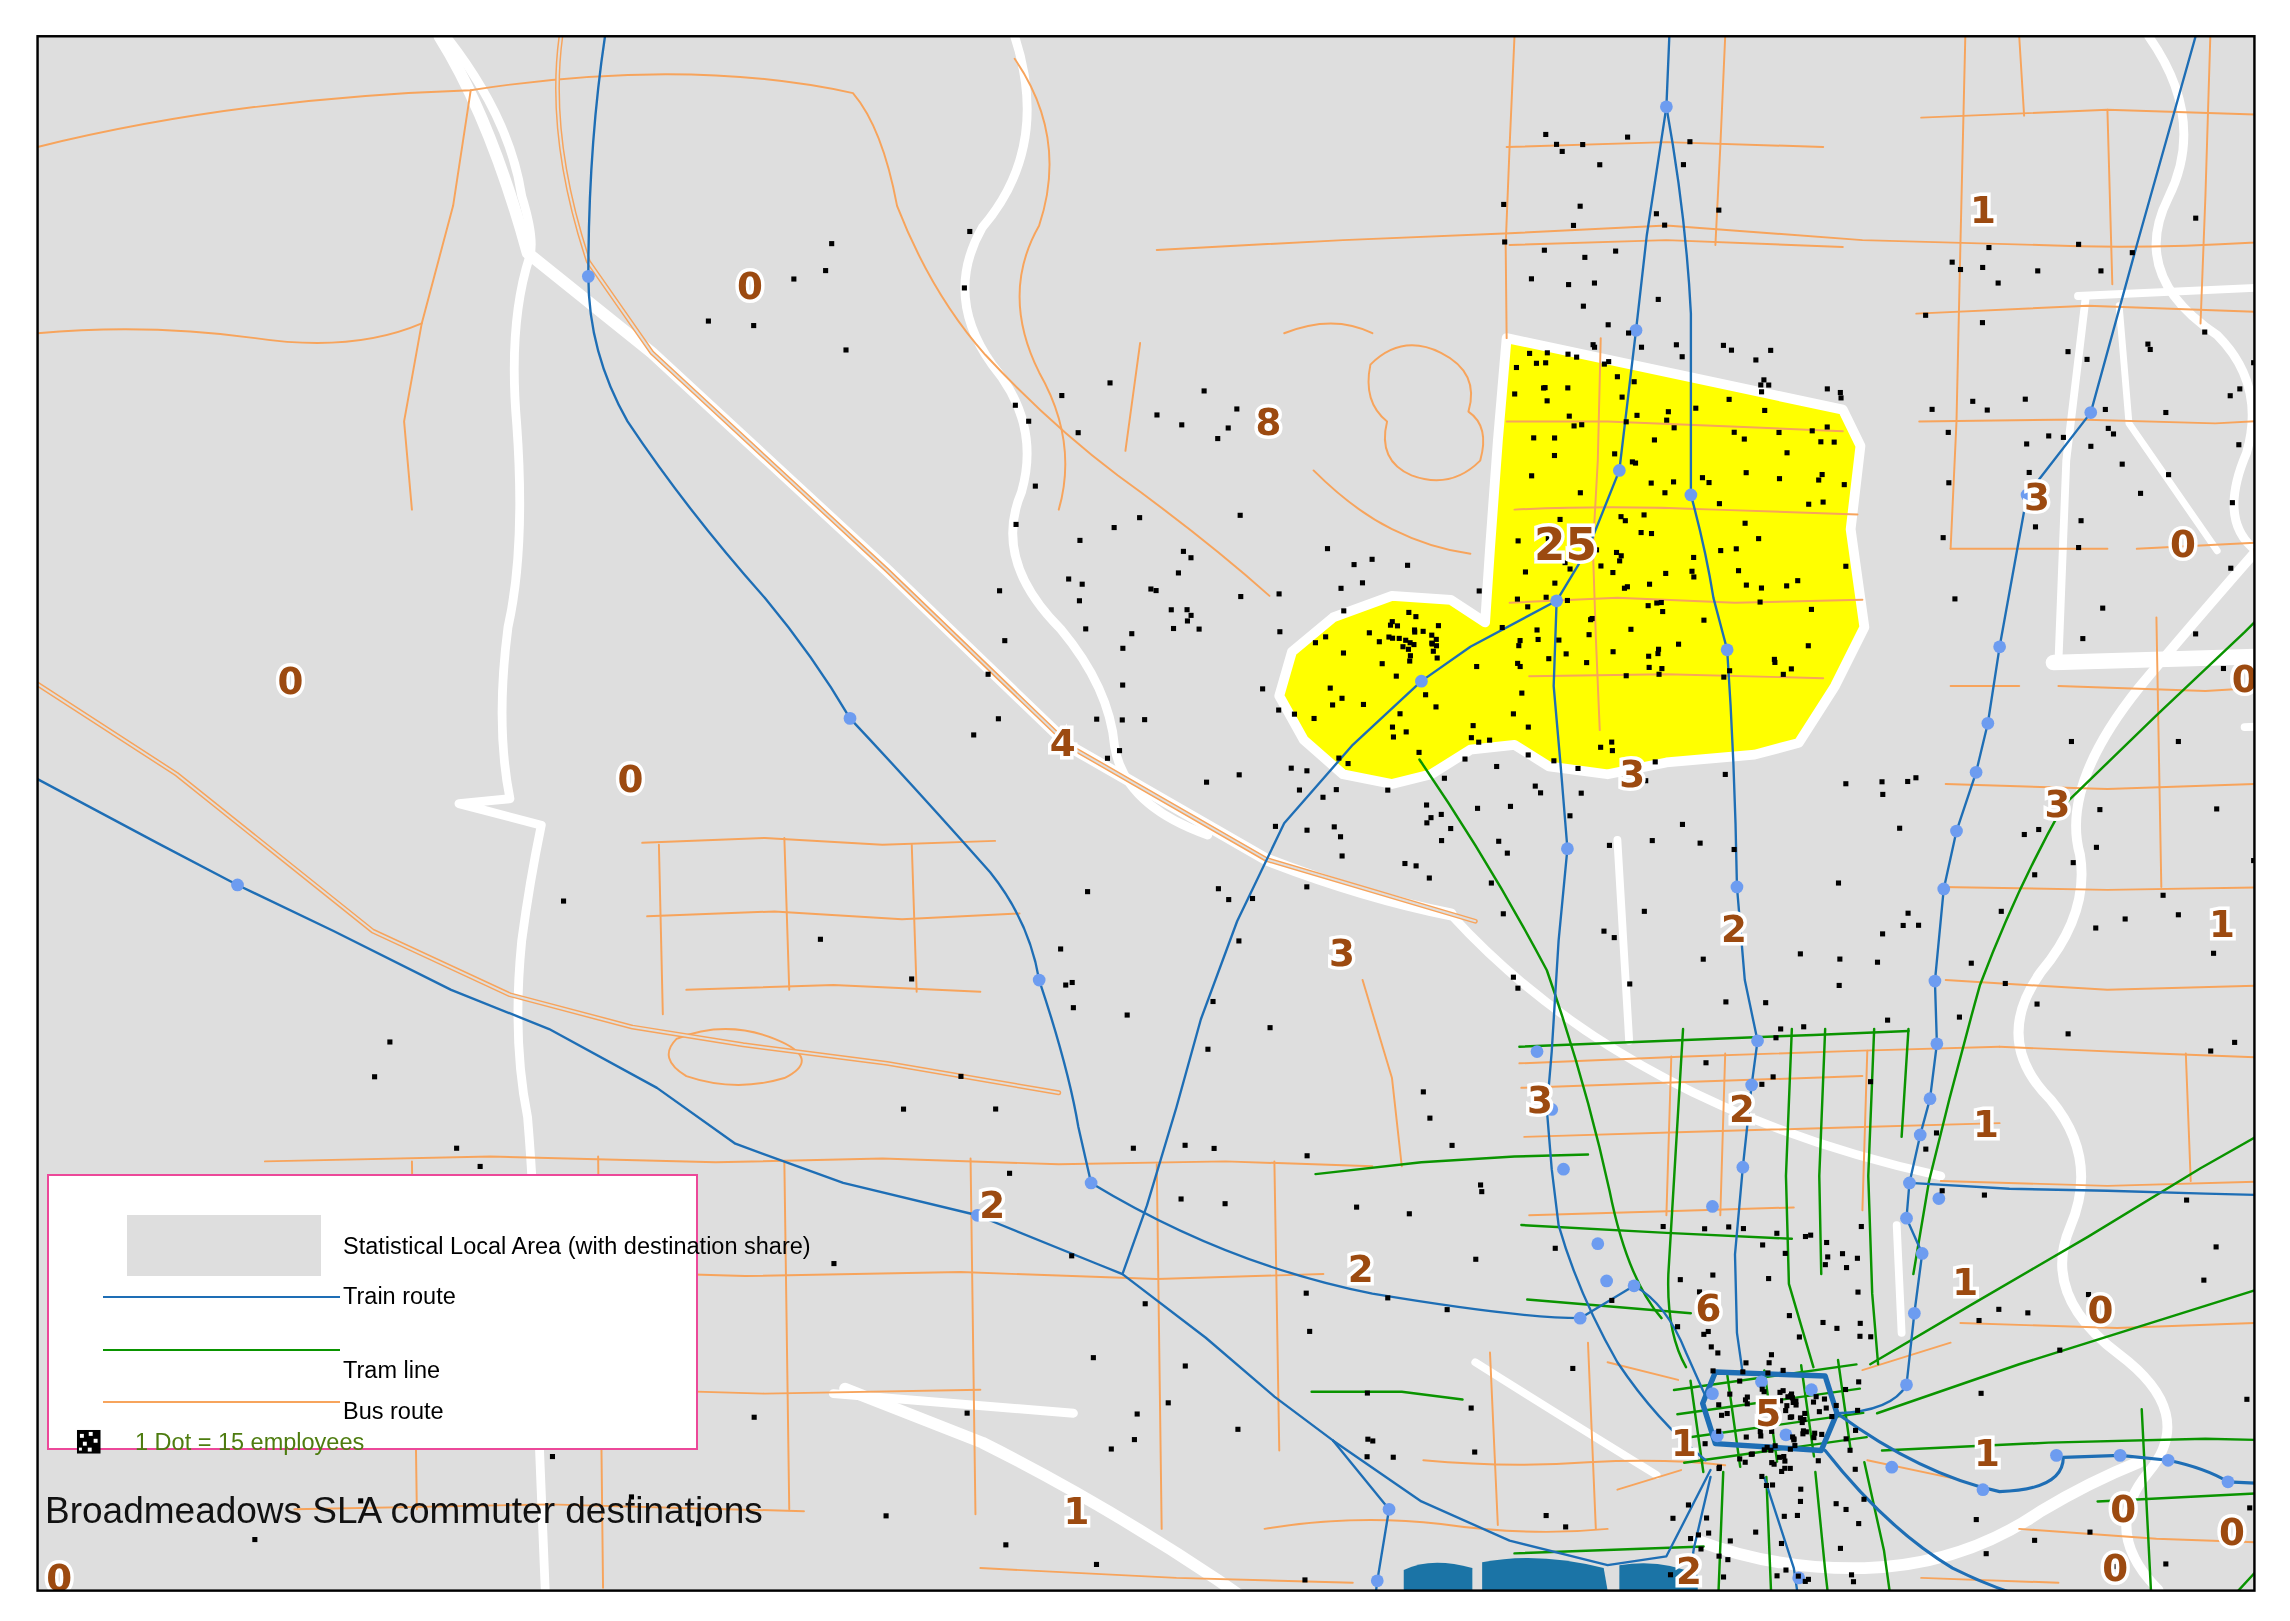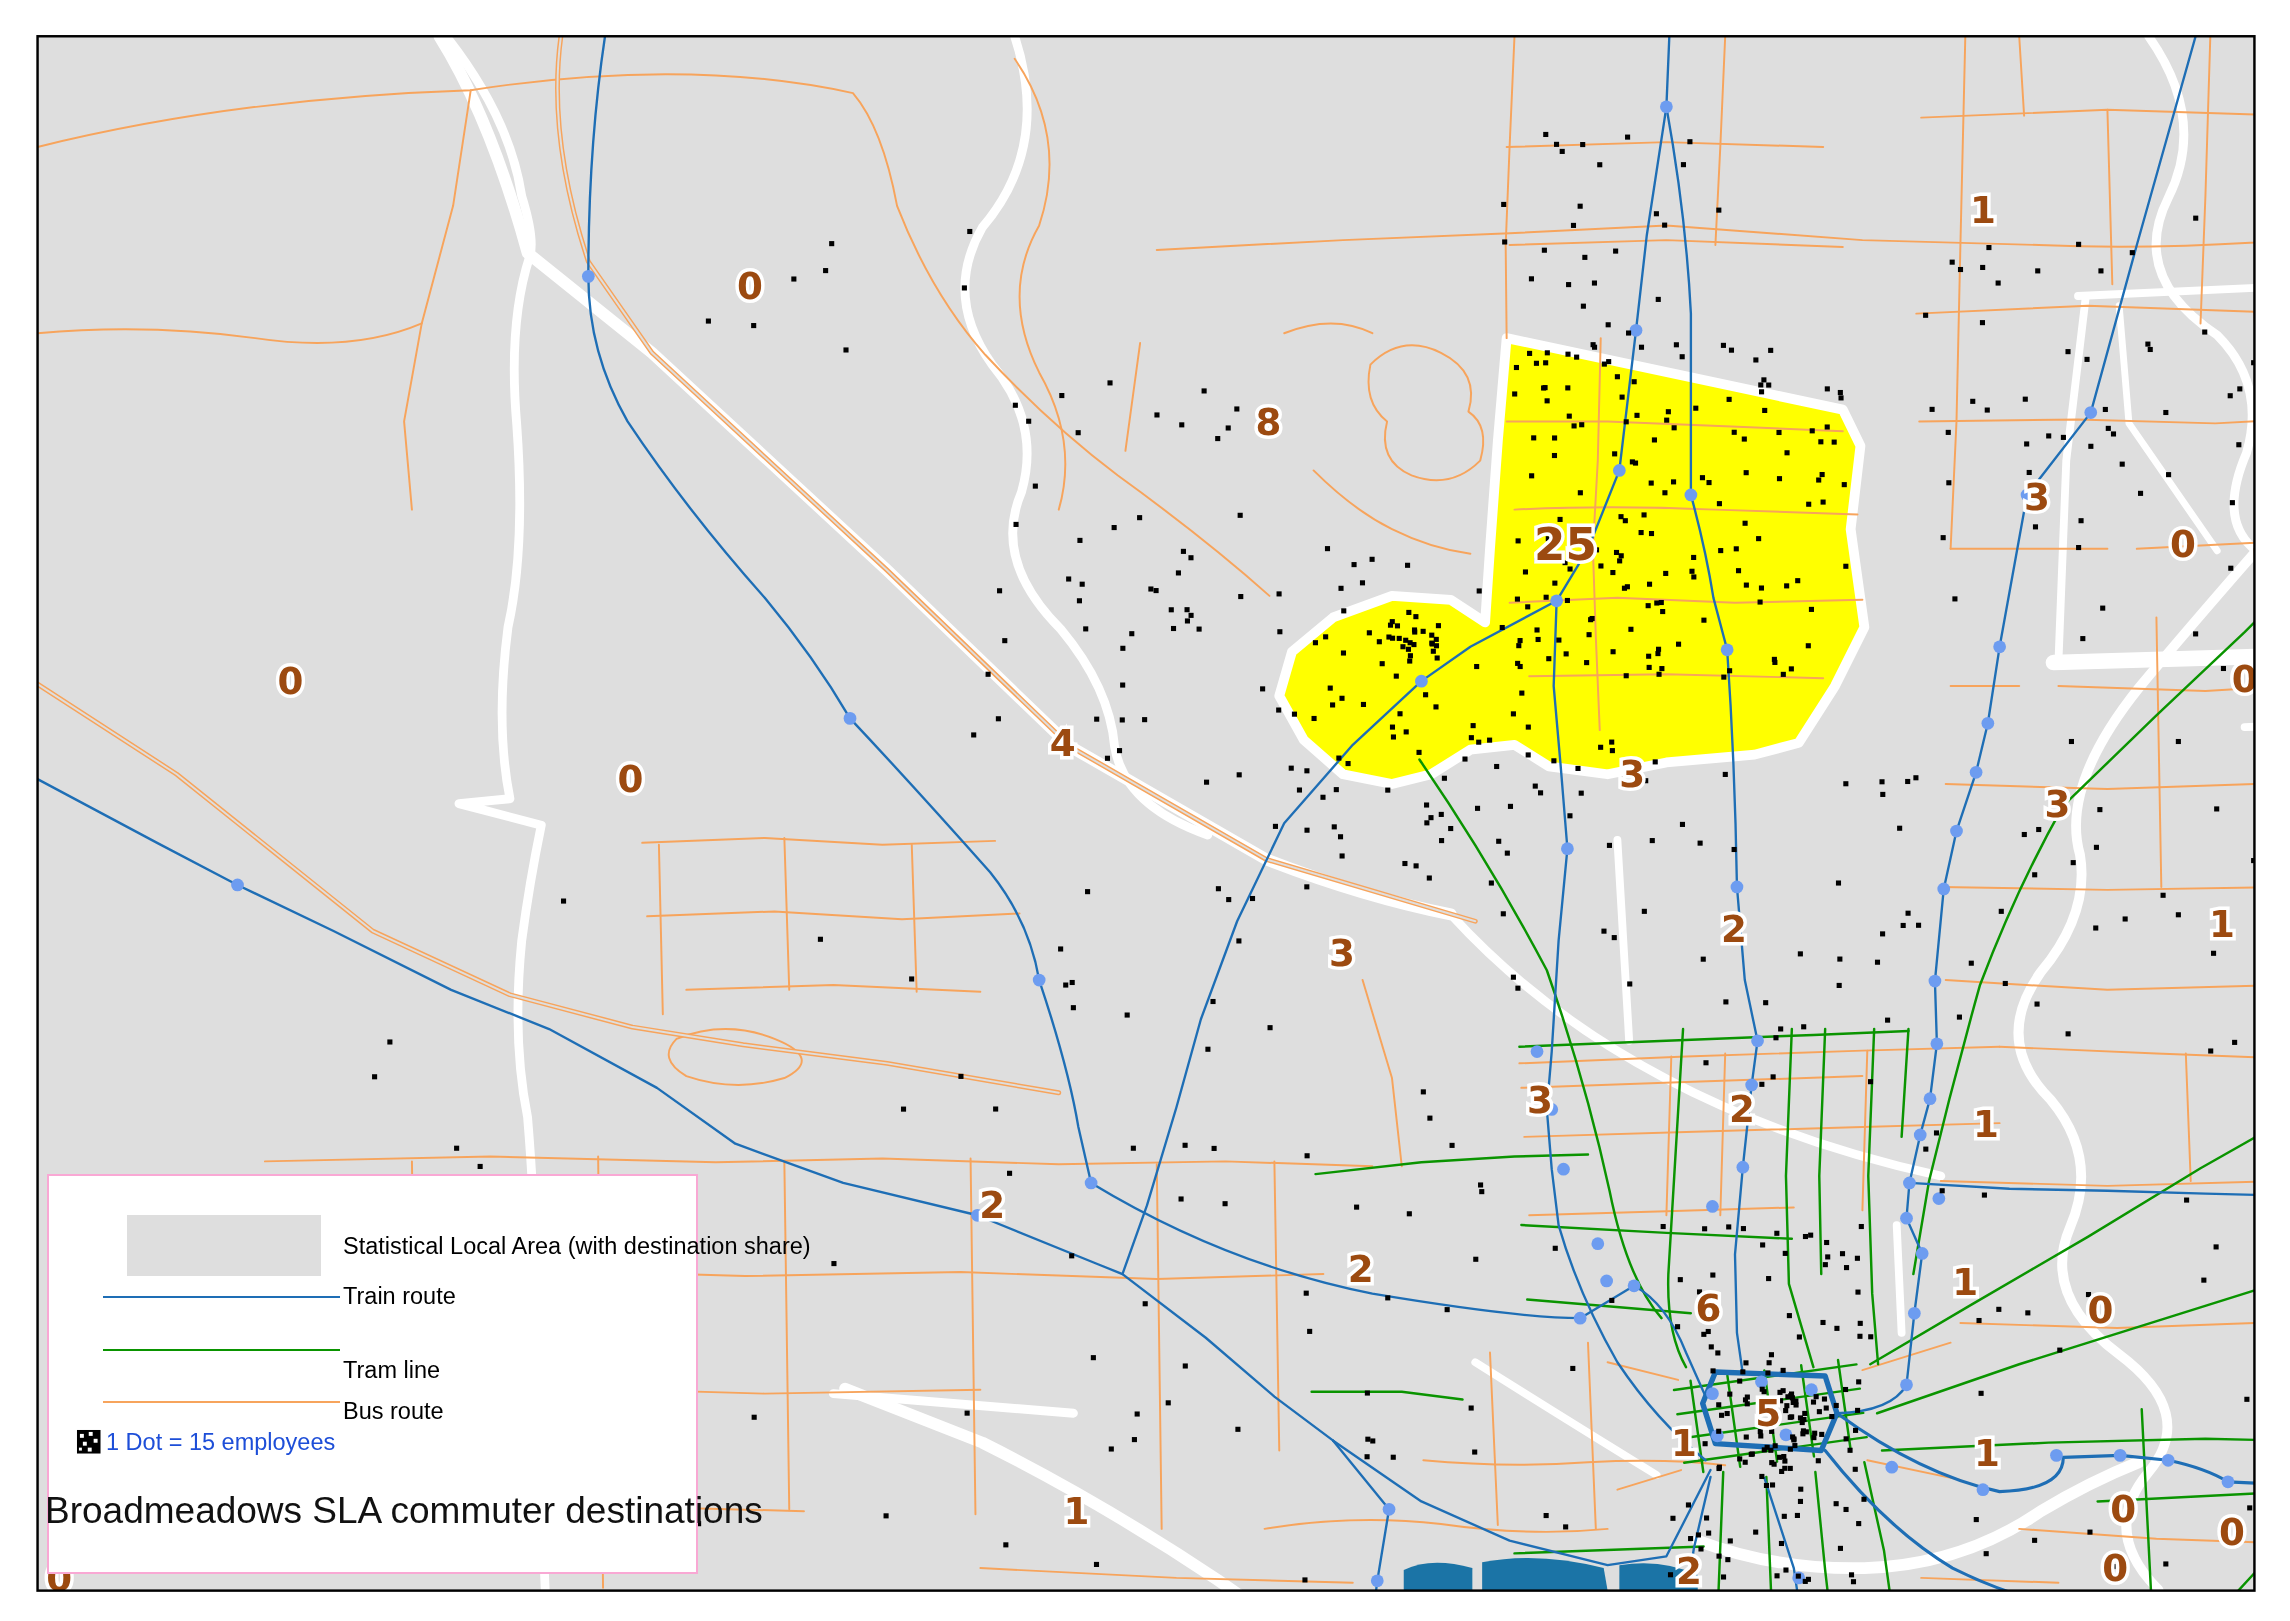--- a/index.html
+++ b/index.html
@@ -1,27 +1,27 @@
 <!DOCTYPE html>
 <html><head>
 <meta charset="utf-8">
 <style>
   html,body{margin:0;padding:0;background:#ffffff;}
   body{width:2291px;height:1621px;position:relative;font-family:"Liberation Sans",sans-serif;}
   #map-frame{position:absolute;left:0;top:0;width:2291px;height:1621px;}
   svg{display:block;}
   
   #legend-box{
-    position:absolute;left:47px;top:1174px;width:651px;height:400px;
-    background:#ffffff;border:2px solid #f9a8d4;box-sizing:border-box;
+    position:absolute;left:47px;top:1174px;width:651px;height:276px;
+    background:#ffffff;border:2px solid #ec4899;box-sizing:border-box;
   }
   .legend-swatch{position:absolute;left:78px;top:39px;width:194px;height:61px;background:#DEDEDE;}
   .legend-label{position:absolute;left:294px;font-size:23.5px;color:#000;white-space:nowrap;transform:translateY(-50%);}
   .legend-line{position:absolute;left:54px;width:237px;height:0;border-top:2px solid #000;}
-  .legend-dot-label{position:absolute;left:57px;font-size:23.5px;color:#1d4ed8;white-space:nowrap;transform:translateY(-50%);}
+  .legend-dot-label{position:absolute;left:86px;font-size:23.5px;color:#4d7c0f;white-space:nowrap;transform:translateY(-50%);}
   #legend-dot-icon{position:absolute;left:27.4px;top:253px;width:25.5px;height:25.5px;}
   
   #map-title{
     position:absolute;left:45px;top:1490px;font-size:37px;line-height:1.12;color:#111;text-align:center;
   }
 </style>
 </head>
 <body>
 
 <div id="map-frame">

